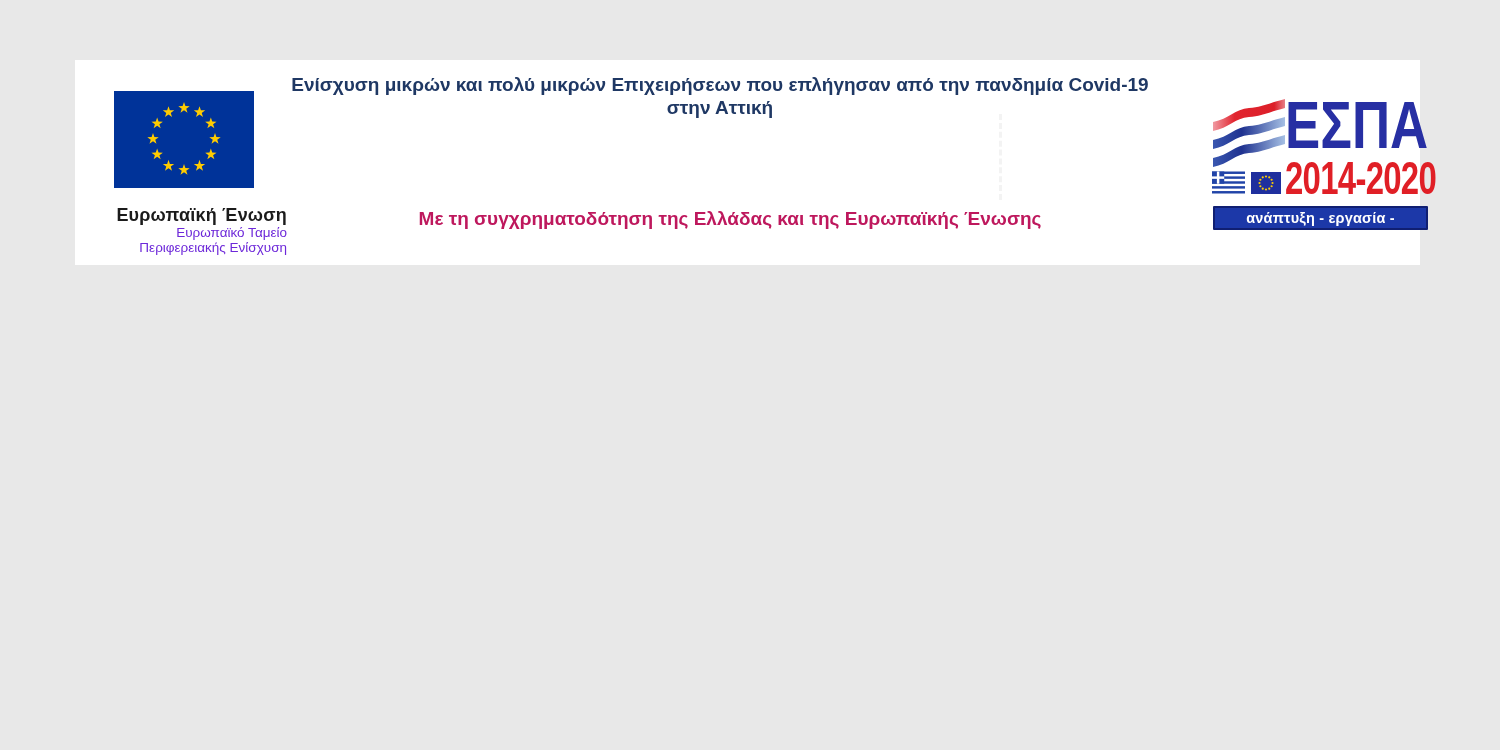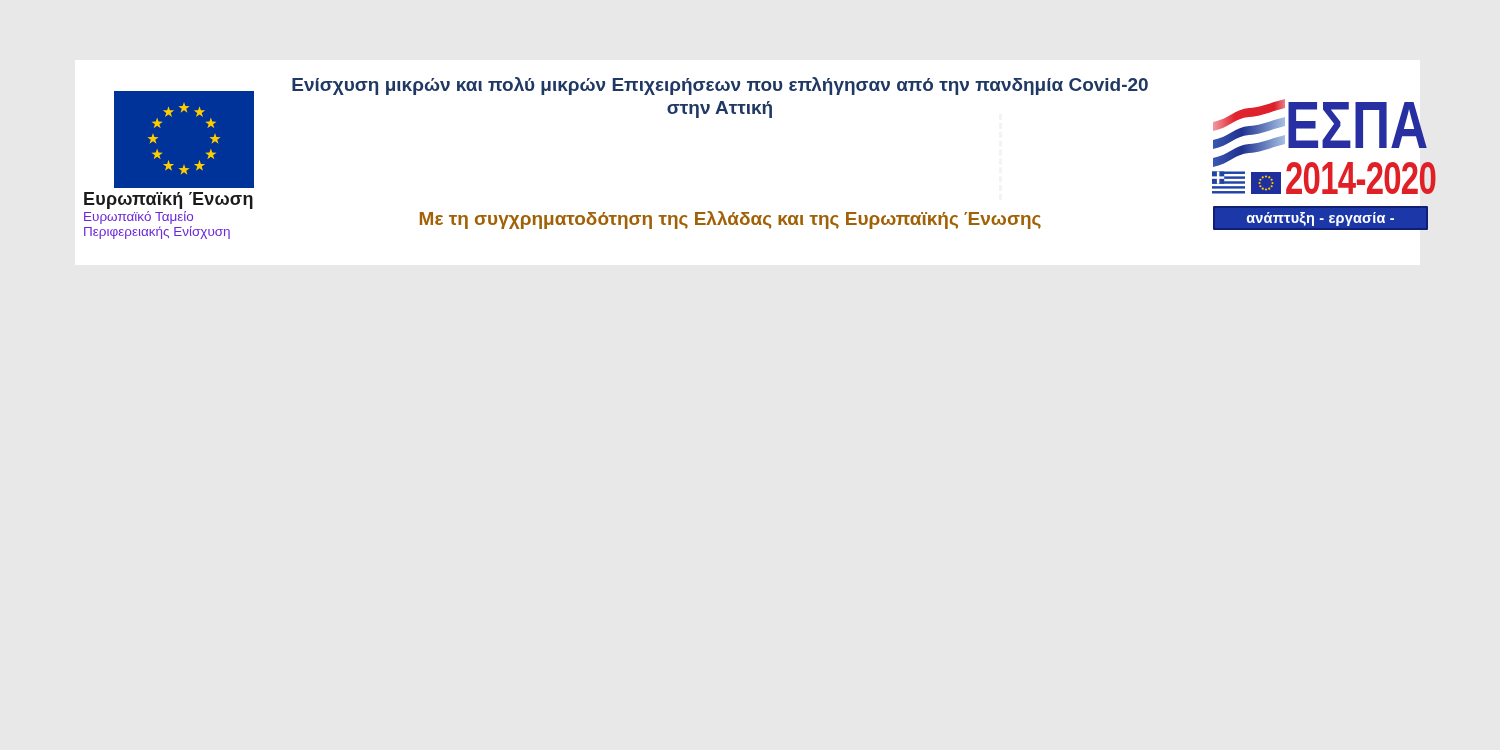--- a/index.html
+++ b/index.html
@@ -24,23 +24,23 @@
   .eu-flag {
     position: absolute;
     left: 39px;
     top: 31px;
     width: 140px;
     height: 97px;
   }
   .eu-caption {
     position: absolute;
     left: 8px;
-    top: 129px;
+    top: 145px;
     width: 204px;
-    text-align: left;
+    text-align: right;
     color: #1b1b1b;
   }
   .eu-caption .cap1 {
     font-size: 18px;
     font-weight: bold;
     line-height: 21px;
     letter-spacing: 0.2px;
   }
   .eu-caption .cap2 {
     font-size: 13.5px;
@@ -60,21 +60,21 @@
     line-height: 23px;
   }
   .subtitle {
     position: absolute;
     left: 195px;
     top: 147px;
     width: 920px;
     text-align: center;
     font-size: 19px;
     font-weight: bold;
-    color: #a16207;
+    color: #be185d;
     line-height: 23px;
   }
   .dotted-sep {
     position: absolute;
     left: 924px;
     top: 54px;
     height: 86px;
     width: 0;
     border-left: 3px dashed #f3f3f3;
   }
@@ -172,21 +172,21 @@
         <use href="#star" transform="translate(-15.5,4.15)"></use>
       </g>
     </svg>
     <div class="eu-caption">
       <div class="cap1">Ευρωπαϊκή Ένωση</div>
       <div class="cap2">Ευρωπαϊκό Ταμείο</div>
       <div class="cap2">Περιφερειακής Ενίσχυση</div>
     </div>
   </div>
 
-  <div class="title">Ενίσχυση μικρών και πολύ μικρών Επιχειρήσεων που επλήγησαν από την πανδημία Covid-20 στην Αττική</div>
+  <div class="title">Ενίσχυση μικρών και πολύ μικρών Επιχειρήσεων που επλήγησαν από την πανδημία Covid-19 στην Αττική</div>
   <div class="subtitle">Με τη συγχρηματοδότηση της Ελλάδας και της Ευρωπαϊκής Ένωσης</div>
   <div class="dotted-sep"></div>
 
   <div class="espa-block">
     <svg class="espa-waves" viewBox="0 0 76 70" xmlns="http://www.w3.org/2000/svg">
       <defs>
         <linearGradient id="gradRed" x1="0" y1="0" x2="1" y2="0">
           <stop offset="0" stop-color="#f09aa2"></stop>
           <stop offset="0.3" stop-color="#e1252f"></stop>
           <stop offset="0.85" stop-color="#dc1f29"></stop>

